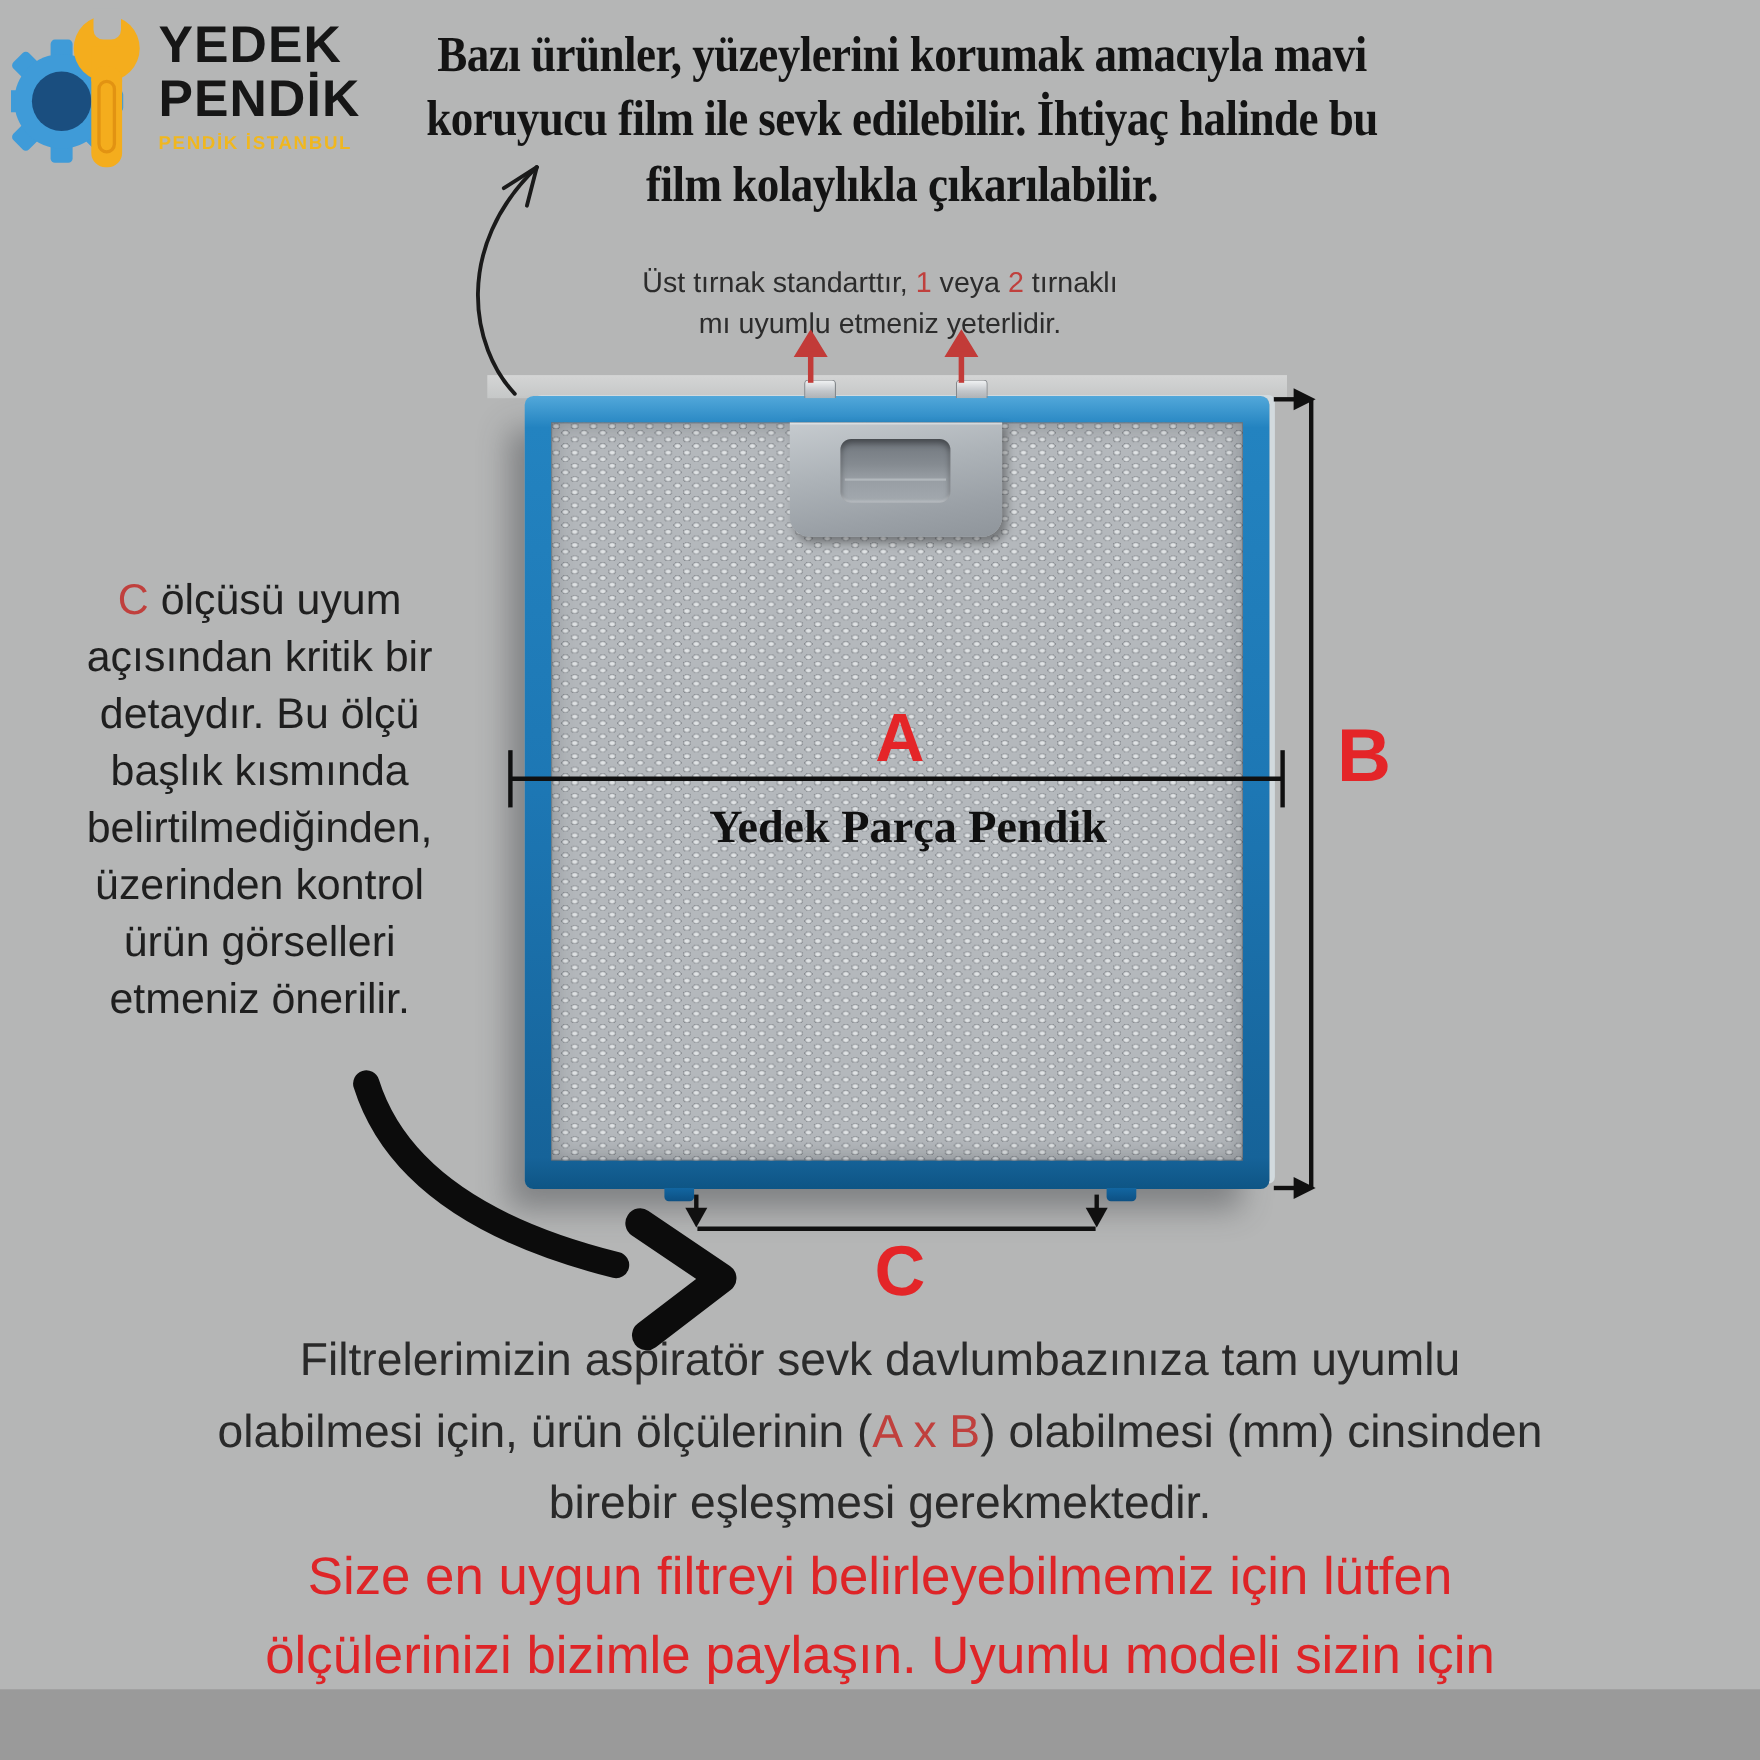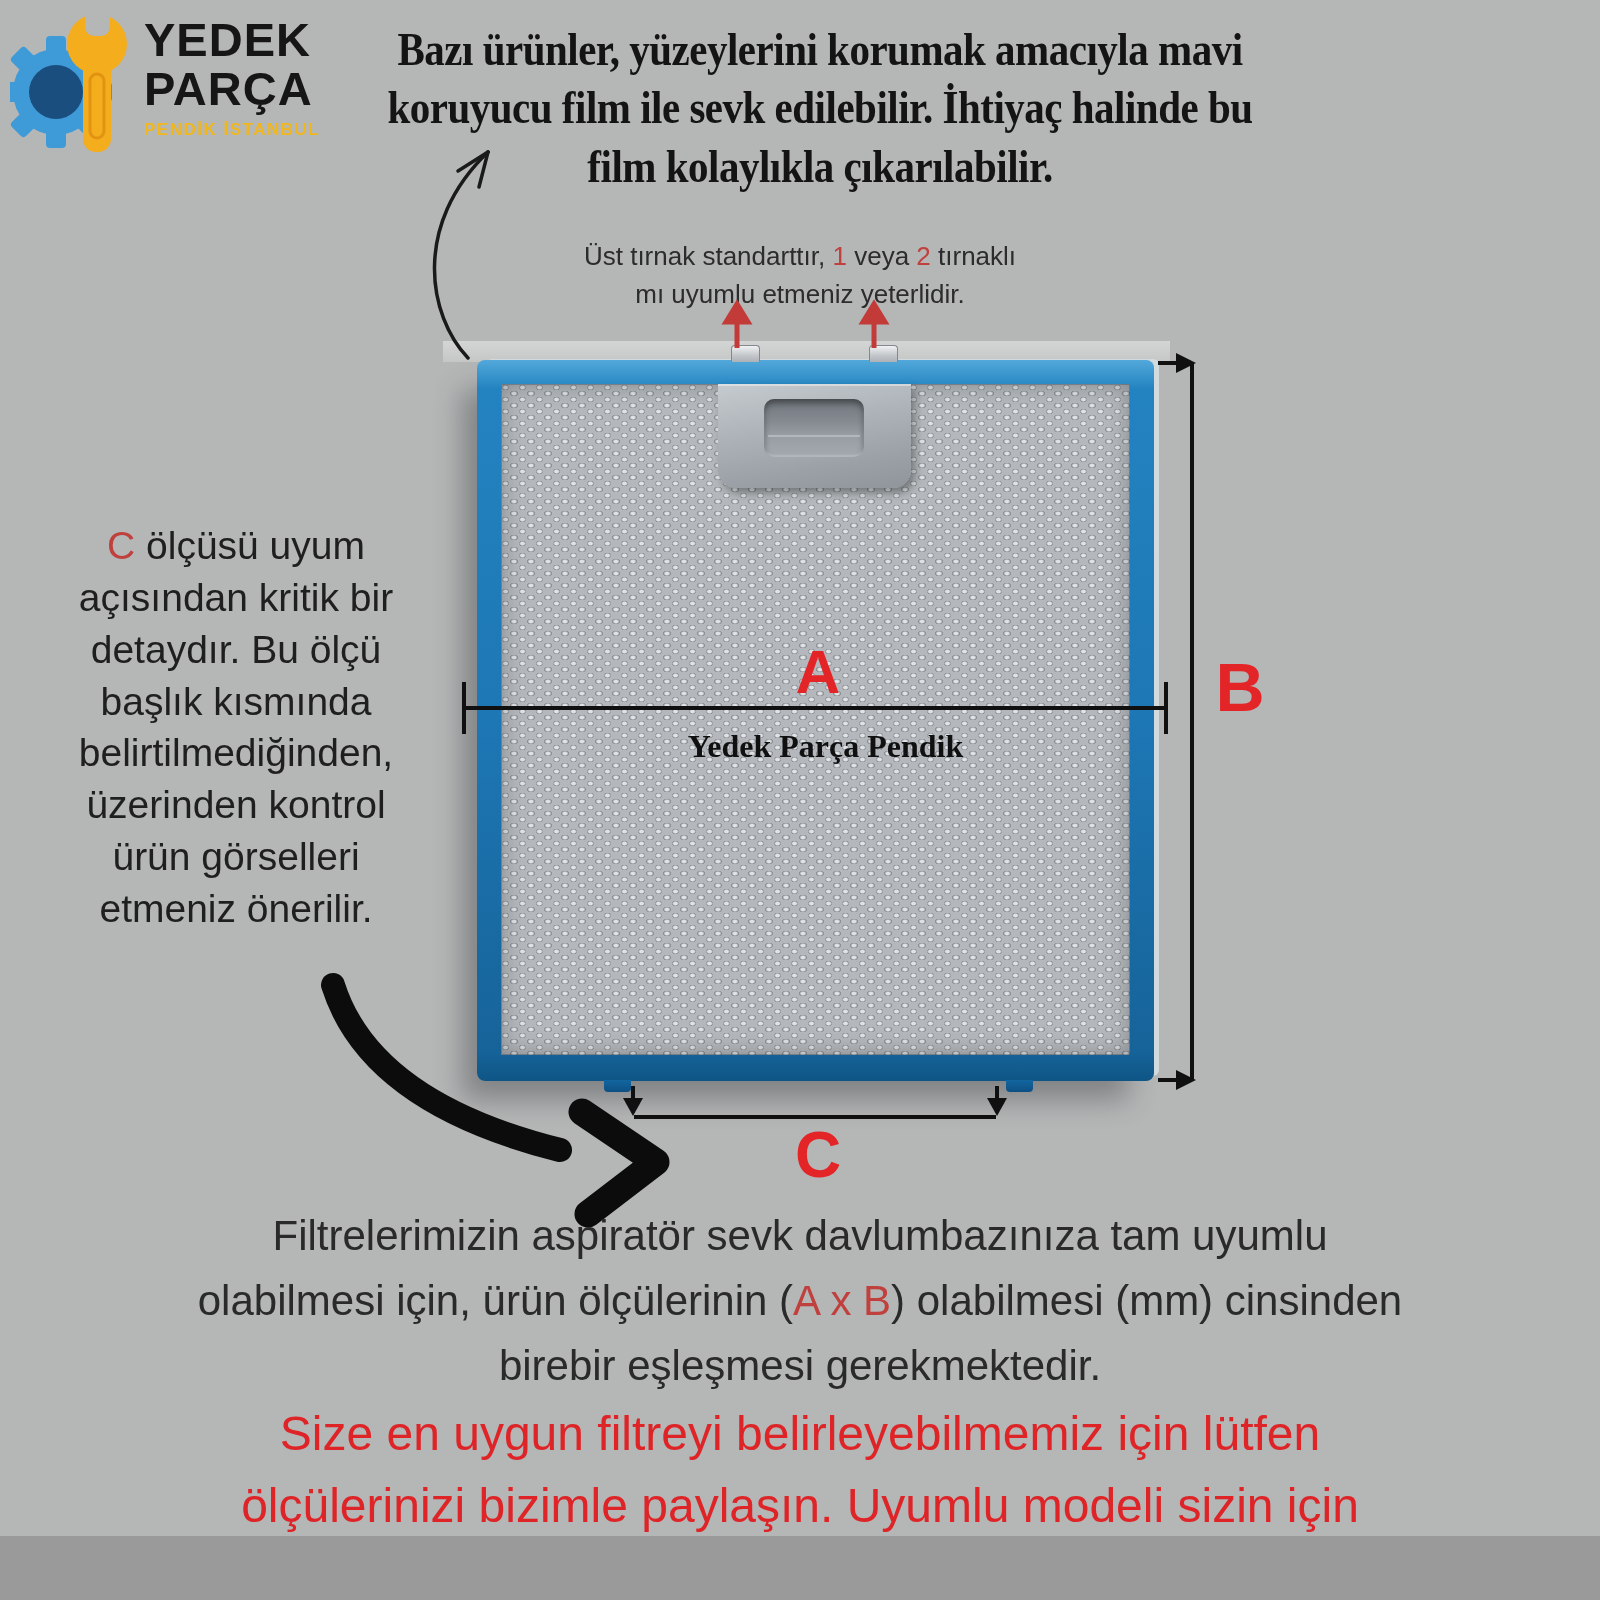--- a/index.html
+++ b/index.html
@@ -50,21 +50,21 @@
   .recess::after{content:"";position:absolute;left:4px;right:4px;top:62%;height:2px;
           background:rgba(200,205,210,0.55);}
   .tab-top{position:absolute;width:27px;height:16px;top:-15px;
           background:linear-gradient(180deg,#f0f2f3,#c2c6ca 60%,#aeb2b6);
           border:1px solid #84888c;border-bottom:none;border-radius:4px 4px 0 0;}
   .tab-top.t1{left:254px;} .tab-top.t2{left:392px;}
   .tab-bottom{position:absolute;width:27px;height:12px;bottom:-11px;
           background:linear-gradient(180deg,#1266a1,#0d5083);border-radius:0 0 4px 4px;}
   .tab-bottom.b1{left:127px;} .tab-bottom.b2{left:529px;}
   .watermark{position:absolute;left:0;right:0;top:368px;text-align:center;
-          font-family:"Liberation Serif",serif;font-weight:700;font-size:32px;color:#101010;padding-left:20px;}
+          font-family:"Liberation Serif",serif;font-weight:700;font-size:42px;color:#101010;padding-left:20px;}
 
   
   .dim-label{font-weight:bold;color:#e42528;transform:translateX(-50%);}
   .dim-a{left:818px;top:636px;font-size:62px;}
   .dim-b{left:1240px;top:648px;font-size:68px;}
   .dim-c{left:818px;top:1118px;font-size:64px;}
 
   
   .side-note{left:16px;top:520px;width:440px;text-align:center;
              font-size:39px;line-height:1.33;color:#1f1f1f;}
@@ -100,21 +100,21 @@
     <g>
       <circle cx="86" cy="36" r="30" fill="#f4ad1d"></circle>
       <rect x="74" y="-8" width="25" height="36" rx="9" fill="#b5b6b6"></rect>
       <rect x="72" y="34" width="28" height="32" fill="#f4ad1d"></rect>
       <rect x="72" y="52" width="28" height="92" rx="13" fill="#f4ad1d"></rect>
       <rect x="79" y="66" width="14" height="64" rx="7" fill="none" stroke="#e29312" stroke-width="3"></rect>
     </g>
   </svg>
   <div class="abs logo-text">
     <div class="logo-title">YEDEK</div>
-    <div class="logo-title">PARÇA</div>
+    <div class="logo-title">PENDİK</div>
     <div class="logo-sub">PENDİK İSTANBUL</div>
   </div>
 
   <div class="abs headline">
     <div>Bazı ürünler, yüzeylerini korumak amacıyla mavi</div>
     <div>koruyucu film ile sevk edilebilir. İhtiyaç halinde bu</div>
     <div>film kolaylıkla çıkarılabilir.</div>
   </div>
 
   <div class="abs tab-note">

